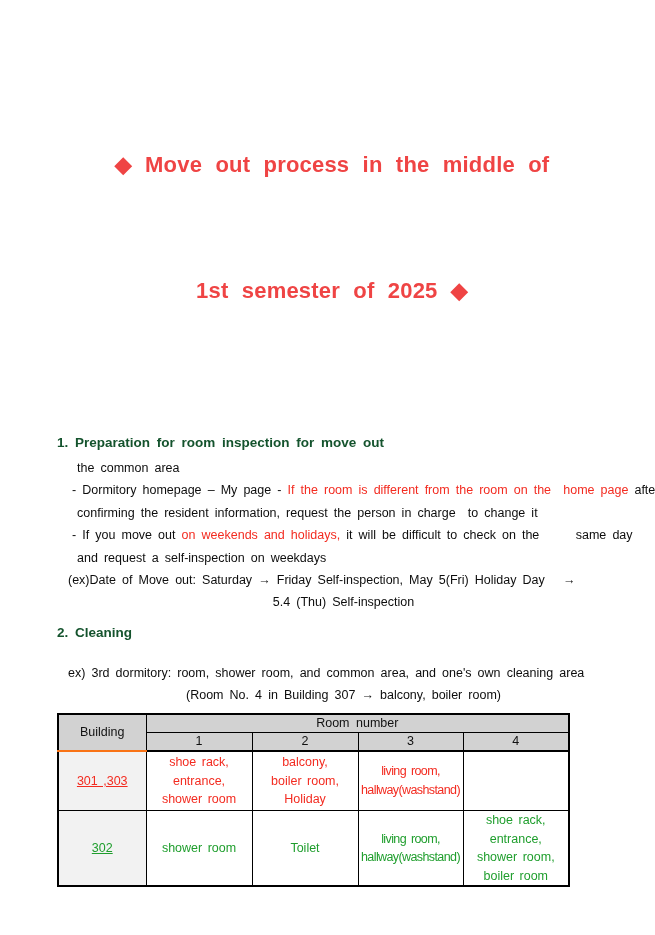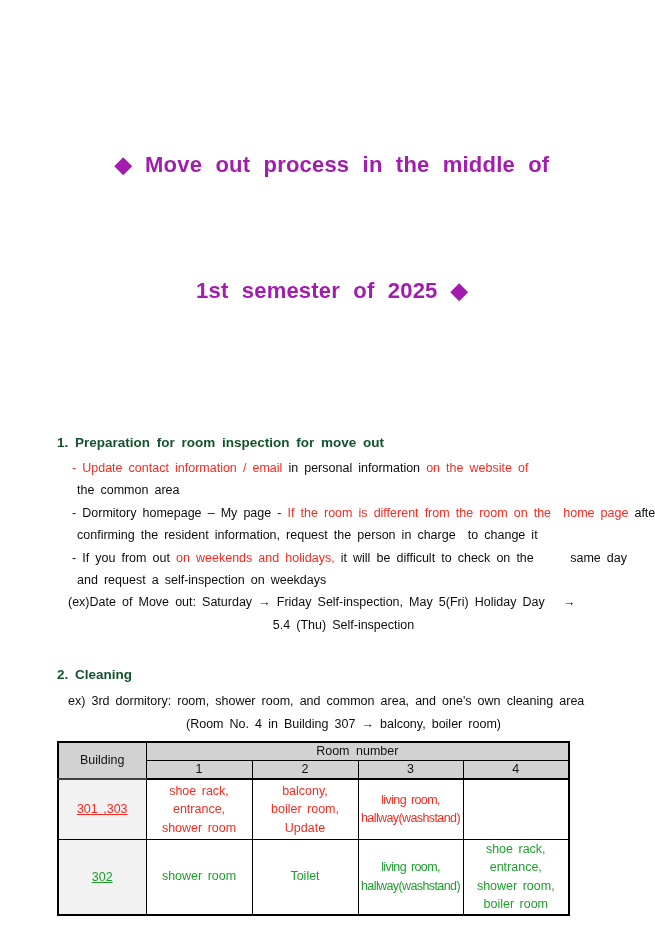--- a/index.html
+++ b/index.html
@@ -11,48 +11,48 @@
     font-family:"Liberation Sans", sans-serif;
     color:#111111;
     padding:60px 48px 0 57px;
     overflow:hidden;
   }
   .title {
     text-align:center;
     font-size:22px;
     font-weight:700;
     line-height:42px;
-    color:#a21caf;
+    color:#ef4444;
     word-spacing:7px;
     letter-spacing:0.2px;
     white-space:pre;
   }
   .sec-head {
     font-size:13.5px;
     font-weight:700;
     line-height:22px;
     word-spacing:3px;
     white-space:pre;
     color:#14532d;
   }
   .s1-head { margin-top:36px; }
-  .s2-head { margin-top:28px; }
+  .s2-head { margin-top:8px; }
   .bullets { margin-top:3px; }
   .bullets .line, .exline {
     font-size:12.5px;
     line-height:22.4px;
     word-spacing:2.6px;
     white-space:pre;
     color:#0d0d0d;
   }
   .pl-b { padding-left:15px; }
   .pl-c { padding-left:20px; }
   .pl-ex { padding-left:11px; }
   .pl-ex2 { padding-left:23px;text-align:center; }
-  .ex1 { margin-top:4px; }
+  .ex1 { margin-top:18px; }
   .red { color:var(--red); }
   table.clean {
     border-collapse:collapse;
     table-layout:fixed;
     width:511px;
     margin-top:6px;
     border:2px solid #000;
   }
   table.clean th, table.clean td {
     border:1px solid #000;
@@ -91,63 +91,62 @@
 <div class="page">
 
   <div class="title">
     <div>◆ Move out process in the middle of</div>
     <div>1st semester of 2025 ◆</div>
   </div>
 
   <div class="sec-head s1-head">1. Preparation for room inspection for move out</div>
 
   <div class="bullets">
-    <div class="line pl-b"><span class="red">- Update contact information / email</span><span> in personal information </span><span class="red">on the website of</span></div>
     <div class="line pl-c"><span>the common area</span></div>
     <div class="line pl-b"><span>- Dormitory homepage – My page - </span><span class="red">If the room is different from the room on the  home page</span><span> after</span></div>
     <div class="line pl-c"><span>confirming the resident information, request the person in charge  to change it</span></div>
-    <div class="line pl-b"><span>- If you from out </span><span class="red">on weekends and holidays,</span><span> it will be difficult to check on the      same day</span></div>
+    <div class="line pl-b"><span>- If you move out </span><span class="red">on weekends and holidays,</span><span> it will be difficult to check on the      same day</span></div>
     <div class="line pl-c"><span>and request a self-inspection on weekdays</span></div>
     <div class="line pl-ex"><span>(ex)Date of Move out: Saturday → Friday Self-inspection, May 5(Fri) Holiday Day   →</span></div>
     <div class="line pl-ex2"><span>5.4 (Thu) Self-inspection</span></div>
   </div>
 
   <div class="sec-head s2-head">2. Cleaning</div>
   <div class="exline pl-ex ex1">ex) 3rd dormitory: room, shower room, and common area, and one's own cleaning area</div>
   <div class="exline pl-ex2">(Room No. 4 in Building 307 → balcony, boiler room)</div>
 
   <table class="clean">
     <colgroup>
       <col style="width:88px">
       <col style="width:106px">
       <col style="width:106px">
       <col style="width:105px">
       <col style="width:106px">
     </colgroup>
     <thead>
       <tr>
-        <th rowspan="2" style="border-bottom:2px solid #404040">Building</th>
+        <th rowspan="2" style="border-bottom:2px solid #f97316">Building</th>
         <th colspan="4">Room number</th>
       </tr>
       <tr class="hrow2">
         <th>1</th>
         <th>2</th>
         <th>3</th>
         <th>4</th>
       </tr>
     </thead>
     <tbody>
       <tr class="r-red" style="height:60px">
         <td class="bcell">301 ,303</td>
         <td class="cell">shoe rack,
 entrance,
 shower room</td>
         <td class="cell">balcony,
 boiler room,
-Update</td>
+Holiday</td>
         <td class="cell tight">living room,
 hallway(washstand)</td>
         <td class="cell"></td>
       </tr>
       <tr class="r-green" style="height:74px">
         <td class="bcell">302</td>
         <td class="cell">shower room</td>
         <td class="cell">Toilet</td>
         <td class="cell tight">living room,
 hallway(washstand)</td>

